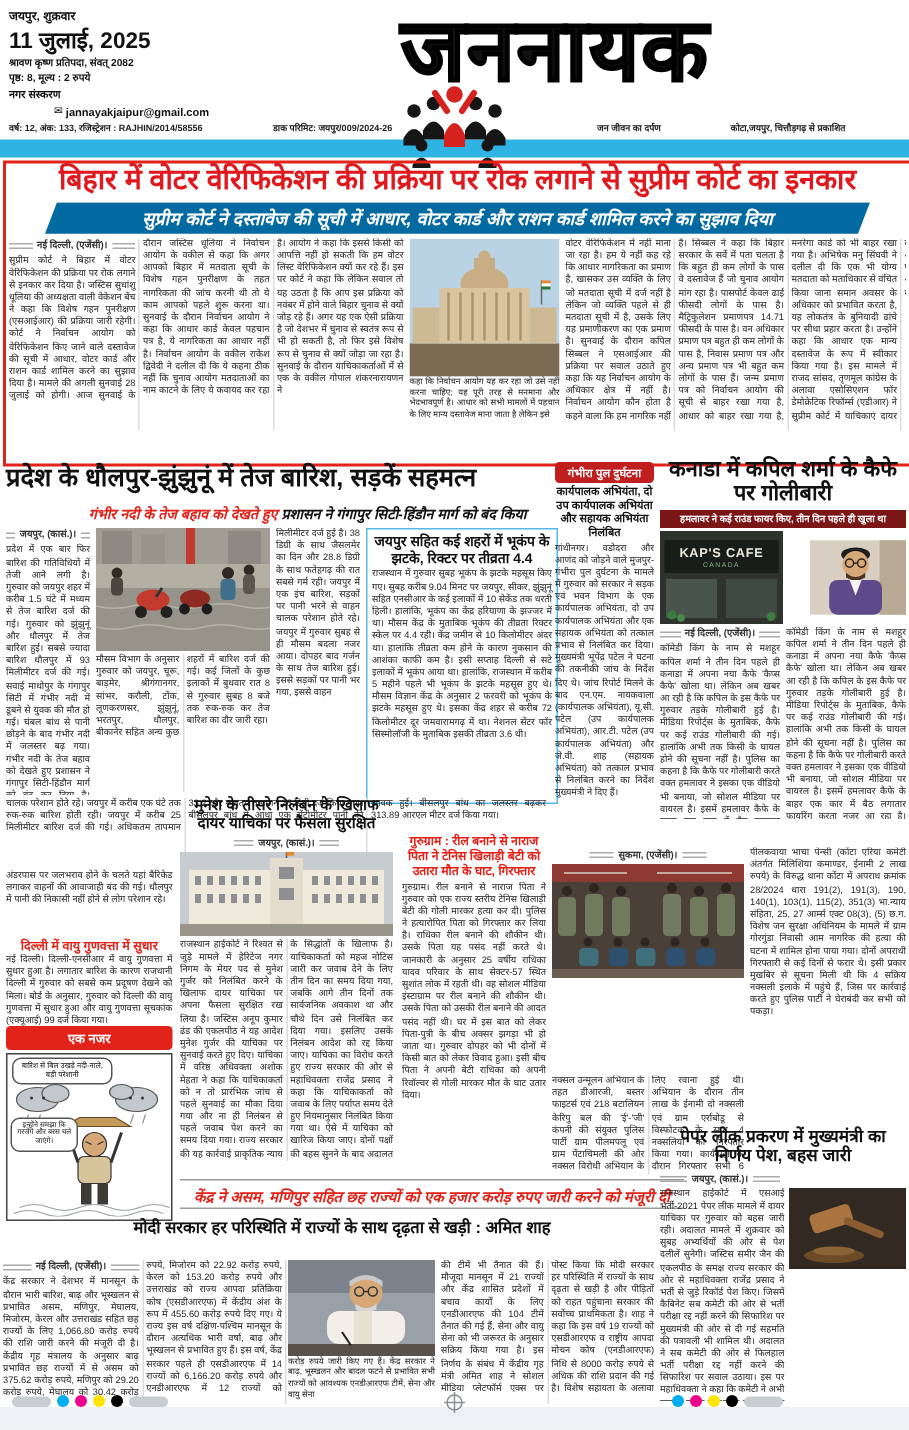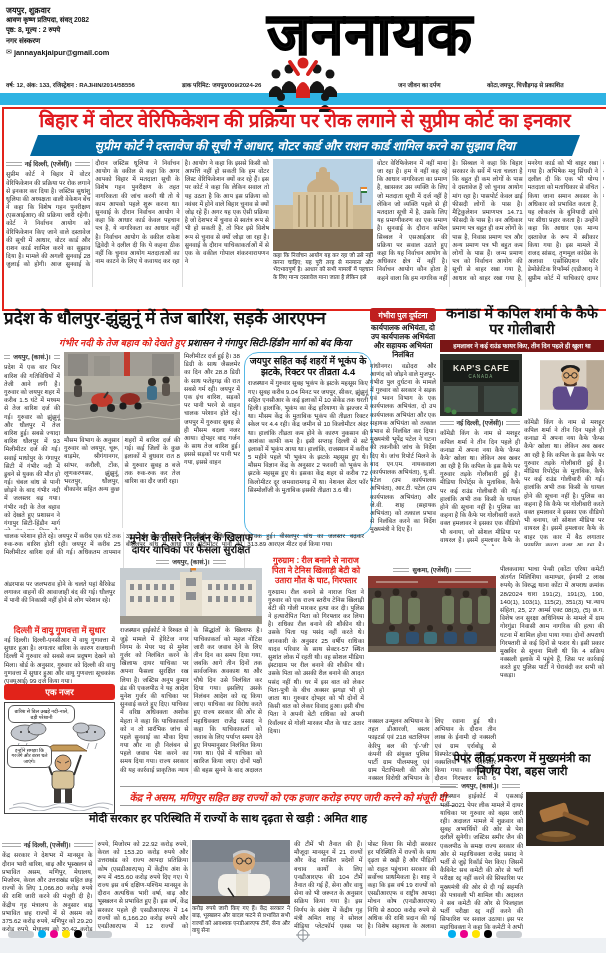--- a/index.html
+++ b/index.html
@@ -16,24 +16,25 @@
   .photo{display:block;}
   .hairline{background:#9a9a9a;height:1px;}
 </style>
 </head>
 <body>
 
 <div id="page">
 
   <div class="abs" style="left:6px;top:4px;width:152px;">
     <div style="font-size:8px;font-weight:bold;">जयपुर, शुक्रवार</div>
+    <div style="font-size:15px;font-weight:bold;margin:1px 0;">11 जुलाई, 2025</div>
     <div style="font-size:6.8px;font-weight:bold;">श्रावण कृष्ण प्रतिपदा, संवत् 2082</div>
     <div style="font-size:6.8px;font-weight:bold;margin-top:1px;">पृष्ठ: 8, मूल्य : 2 रुपये</div>
     <div style="font-size:7.2px;font-weight:bold;margin-top:1px;">नगर संस्करण</div>
-    <div style="font-size:7.4px;font-weight:bold;margin-top:3px;display:flex;align-items:flex-start;gap:2px;">
+    <div style="font-size:7.4px;font-weight:bold;margin-top:3px;display:flex;align-items:flex-start;gap:2px;margin-left:30px;">
       <span style="font-size:7px;">✉</span>
       <span>jannayakjaipur@gmail.com</span>
     </div>
   </div>
 
   <div class="abs" style="left:165px;top:4px;width:410px;text-align:center;font-size:58px;font-weight:700;letter-spacing:1px;line-height:1.05;-webkit-text-stroke:1.5px #000;">जननायक</div>
 
   <div class="abs" style="left:6px;top:81px;font-size:6px;font-weight:bold;color:#222;">वर्ष: 12, अंक: 133, रजिस्ट्रेशन : RAJHIN/2014/58556</div>
   <div class="abs" style="left:182px;top:81px;font-size:6px;font-weight:bold;color:#222;">डाक परिमिट: जयपुर/009/2024-26</div>
   <div class="abs" style="left:398px;top:81px;font-size:6px;font-weight:bold;color:#222;">जन जीवन का दर्पण</div>
@@ -97,21 +98,21 @@
           <rect x="88" y="28" width="6" height="2" fill="#e8862a"></rect>
             <rect x="88" y="30" width="6" height="2" fill="#fff"></rect>
             <rect x="88" y="32" width="6" height="2" fill="#2d7a3a"></rect>
         </svg>
         <div class="t55" style="margin-top:1px;">कहा कि निर्वाचन आयोग यह कर रहा जो उसे नहीं करना चाहिए; यह पूरी तरह से मनमाना और भेदभावपूर्ण है। आधार को सभी मामलों में पहचान के लिए मान्य दस्तावेज माना जाता है लेकिन इसे</div>
       </div>
       <div class="cols3 t6" style="width:221px;height:128px;">वोटर वेरिफिकेशन में नहीं माना जा रहा है। हम ये नहीं कह रहे कि आधार नागरिकता का प्रमाण है, खासकर उस व्यक्ति के लिए जो मतदाता सूची में दर्ज नहीं है लेकिन जो व्यक्ति पहले से ही मतदाता सूची में है, उसके लिए यह प्रमाणीकरण का एक प्रमाण है। सुनवाई के दौरान कपिल सिब्बल ने एसआईआर की प्रक्रिया पर सवाल उठाते हुए कहा कि यह निर्वाचन आयोग के अधिकार क्षेत्र में नहीं है। निर्वाचन आयोग कौन होता है कहने वाला कि हम नागरिक नहीं है। सिब्बल ने कहा कि बिहार सरकार के सर्वे में पता चलता है कि बहुत ही कम लोगों के पास वे दस्तावेज हैं जो चुनाव आयोग मांग रहा है। पासपोर्ट केवल ढाई फीसदी लोगों के पास है। मैट्रिकुलेशन प्रमाणपत्र 14.71 फीसदी के पास है। वन अधिकार प्रमाण पत्र बहुत ही कम लोगों के पास है, निवास प्रमाण पत्र और अन्य प्रमाण पत्र भी बहुत कम लोगों के पास हैं। जन्म प्रमाण पत्र को निर्वाचन आयोग की सूची से बाहर रखा गया है, आधार को बाहर रखा गया है, मनरेगा कार्ड को भी बाहर रखा गया है। अभिषेक मनु सिंघवी ने दलील दी कि एक भी योग्य मतदाता को मताधिकार से वंचित किया जाना समान अवसर के अधिकार को प्रभावित करता है, यह लोकतंत्र के बुनियादी ढांचे पर सीधा प्रहार करता है। उन्होंने कहा कि आधार एक मान्य दस्तावेज के रूप में स्वीकार किया गया है। इस मामले में राजद सांसद, तृणमूल कांग्रेस के अलावा एसोसिएशन फॉर डेमोक्रेटिक रिफॉर्म्स (एडीआर) ने सुप्रीम कोर्ट में याचिकाएं दायर की हैं। याचिका में निर्वाचन आयोग द्वारा बिहार में एसआईआर के लिए जारी आदेश को रद्द करने की मांग की गई है।</div>
     </div>
   </div>
 
-  <div class="abs" style="left:4px;top:306px;width:410px;font-size:17px;font-weight:900;white-space:nowrap;">प्रदेश के धौलपुर-झुंझुनूं में तेज बारिश, सड़कें आरएफ्न</div>
+  <div class="abs" style="left:4px;top:306px;width:410px;font-size:17px;font-weight:900;white-space:nowrap;">प्रदेश के धौलपुर-झुंझुनूं में तेज बारिश, सड़कें सहमत्न</div>
   <div class="abs" style="left:4px;top:336px;width:402px;font-size:9.5px;font-style:italic;font-weight:bold;text-align:center;">
     <span class="red">गंभीर नदी के तेज बहाव को देखते हुए</span><span> प्रशासन ने गंगापुर सिटी-हिंडौन मार्ग को बंद किया</span>
   </div>
   <div class="abs" style="left:4px;top:352px;width:236px;height:178px;display:flex;gap:4px;overflow:hidden;">
     <div style="width:56px;flex:none;" class="t6">
       <div class="byline">जयपुर, (कासं.)।</div>
       <span>प्रदेश में एक बार फिर बारिश की गतिविधियों में तेजी आने लगी है। गुरुवार को जयपुर शहर में करीब 1.5 घंटे में मध्यम से तेज बारिश दर्ज की गई। गुरुवार को झुंझुनूं और धौलपुर में तेज बारिश हुई। सबसे ज्यादा बारिश धौलपुर में 93 मिलीमीटर दर्ज की गई। सवाई माधोपुर के गंगापुर सिटी में गंभीर नदी में डूबने से युवक की मौत हो गई। चंबल बांध से पानी छोड़ने के बाद गंभीर नदी में जलस्तर बढ़ गया। गंभीर नदी के तेज बहाव को देखते हुए प्रशासन ने गंगापुर सिटी-हिंडौन मार्ग को बंद कर दिया है। धौलपुर में कई बसें और कार पानी में फंस गईं। इन्हें मुस्तैद पुलिस की मदद से निकाला जा सका।</span>
     </div>
     <div style="width:116px;flex:none;">
       <svg class="photo" width="116" height="82" viewBox="0 0 116 82">
@@ -138,21 +139,21 @@
         <circle cx="14" cy="30" r="3.6" fill="#2e2a26"></circle>
           <rect x="10" y="33" width="8" height="12" rx="3" fill="#4a4540"></rect>
         <circle cx="102" cy="28" r="3.6" fill="#2e2a26"></circle>
           <rect x="98" y="31" width="8" height="13" rx="3" fill="#5c554e"></rect>
       </svg>
       <div class="cols2 t6" style="height:92px;margin-top:2px;">मौसम विभाग के अनुसार गुरुवार को जयपुर, चूरू, बाड़मेर, श्रीगंगानगर, सांभर, करौली, टोंक, लूणकरणसर, झुंझुनूं, भरतपुर, धौलपुर, बीकानेर सहित अन्य कुछ शहरों में बारिश दर्ज की गई। कई जिलों के कुछ इलाकों में बुधवार रात 8 से गुरुवार सुबह 8 बजे तक रुक-रुक कर तेज बारिश का दौर जारी रहा।</div>
     </div>
     <div style="width:56px;flex:none;" class="t6">मिलीमीटर दर्ज हुई है। 38 डिग्री के साथ जैसलमेर का दिन और 28.8 डिग्री के साथ फतेहगढ़ की रात सबसे गर्म रही। जयपुर में एक इंच बारिश, सड़कों पर पानी भरने से वाहन चालक परेशान होते रहे। जयपुर में गुरुवार सुबह से ही मौसम बदला नजर आया। दोपहर बाद गर्जन के साथ तेज बारिश हुई। इससे सड़कों पर पानी भर गया, इससे वाहन</div>
   </div>
 
-  <div class="abs" style="left:244px;top:352px;width:120px;height:176px;border:1.5px solid #56b8e6;border-radius:14px;padding:3px;overflow:hidden;">
+  <div class="abs" style="left:244px;top:352px;width:120px;height:176px;border:1.5px solid #56b8e6;border-radius:0;padding:3px;overflow:hidden;">
     <div style="font-size:9.3px;font-weight:900;text-align:center;line-height:1.15;margin-bottom:2px;">जयपुर सहित कई शहरों में भूकंप के झटके, रिक्टर पर तीव्रता 4.4</div>
     <div class="t6">राजस्थान में गुरुवार सुबह भूकंप के झटके महसूस किए गए। सुबह करीब 9.04 मिनट पर जयपुर, सीकर, झुंझुनूं सहित एनसीआर के कई इलाकों में 10 सेकेंड तक धरती हिली। हालांकि, भूकंप का केंद्र हरियाणा के झज्जर में था। मौसम केंद्र के मुताबिक भूकंप की तीव्रता रिक्टर स्केल पर 4.4 रही। केंद्र जमीन से 10 किलोमीटर अंदर था। हालांकि तीव्रता कम होने के कारण नुकसान की आशंका काफी कम है। इसी सप्ताह दिल्ली से सटे इलाकों में भूकंप आया था। हालांकि, राजस्थान में करीब 5 महीने पहले भी भूकंप के झटके महसूस हुए थे। मौसम विज्ञान केंद्र के अनुसार 2 फरवरी को भूकंप के झटके महसूस हुए थे। इसका केंद्र शहर से करीब 72 किलोमीटर दूर जमवारामगढ़ में था। नेशनल सेंटर फॉर सिस्मोलॉजी के मुताबिक इसकी तीव्रता 3.6 थी।</div>
   </div>
 
   <div class="abs cols3 t6" style="left:4px;top:532px;width:360px;height:44px;">चालक परेशान होते रहे। जयपुर में करीब एक घंटे तक रुक-रुक बारिश होती रही। जयपुर में करीब 25 मिलीमीटर बारिश दर्ज की गई। अधिकतम तापमान 33.2 और न्यूनतम तापमान 26 डिग्री दर्ज किया गया। बीसलपुर बांध में आधा एक सेंटीमीटर पानी की आवक हुई। बीसलपुर बांध का जलस्तर बढ़कर 313.89 आरएल मीटर दर्ज किया गया।</div>
 
   <div class="abs" style="left:370px;top:308px;width:66px;height:268px;overflow:hidden;">
     <div style="background:#c01f1f;color:#fff;font-size:7.6px;font-weight:bold;text-align:center;padding:2px 1px;border-radius:3px;">गंभीरा पुल दुर्घटना</div>
     <div style="font-size:7.4px;font-weight:900;text-align:center;line-height:1.2;margin:2px 0;">कार्यपालक अभियंता, दो उप कार्यपालक अभियंता और सहायक अभियंता निलंबित</div>
     <div class="t6">गांधीनगर। वडोदरा और आणंद को जोड़ने वाले मुजपुर-गंभीरा पुल दुर्घटना के मामले में गुरुवार को सरकार ने सड़क एवं भवन विभाग के एक कार्यपालक अभियंता, दो उप कार्यपालक अभियंता और एक सहायक अभियंता को तत्काल प्रभाव से निलंबित कर दिया। मुख्यमंत्री भूपेंद्र पटेल ने घटना की तकनीकी जांच के निर्देश दिए थे। जांच रिपोर्ट मिलने के बाद एन.एम. नायकवाला (कार्यपालक अभियंता), यू.सी. पटेल (उप कार्यपालक अभियंता), आर.टी. पटेल (उप कार्यपालक अभियंता) और जे.वी. शाह (सहायक अभियंता) को तत्काल प्रभाव से निलंबित करने का निर्देश मुख्यमंत्री ने दिए हैं।</div>

